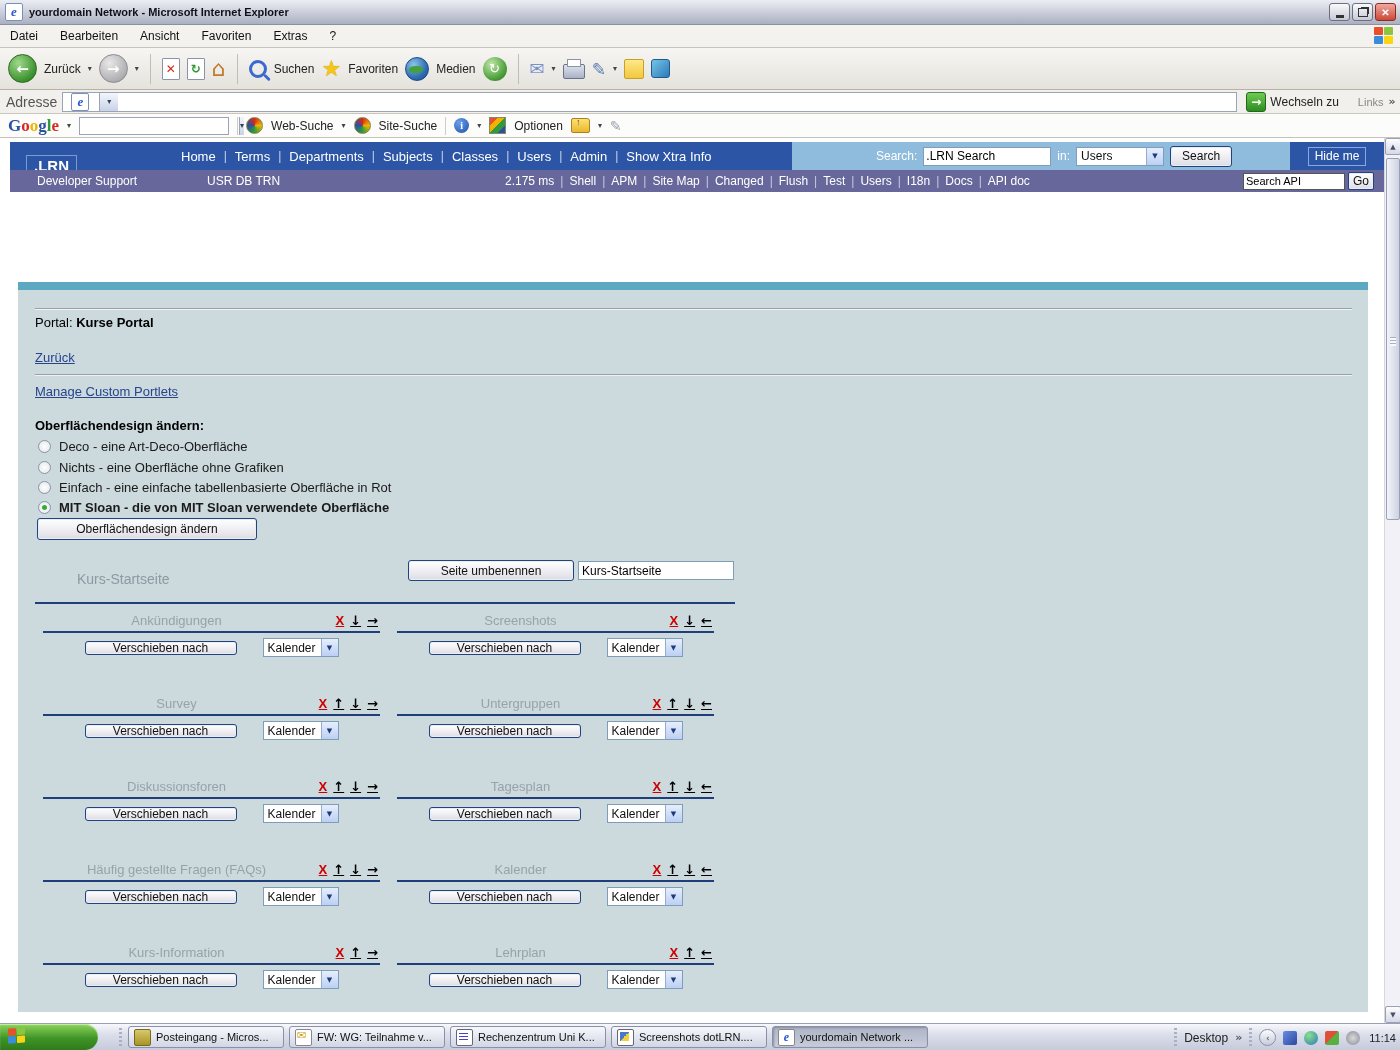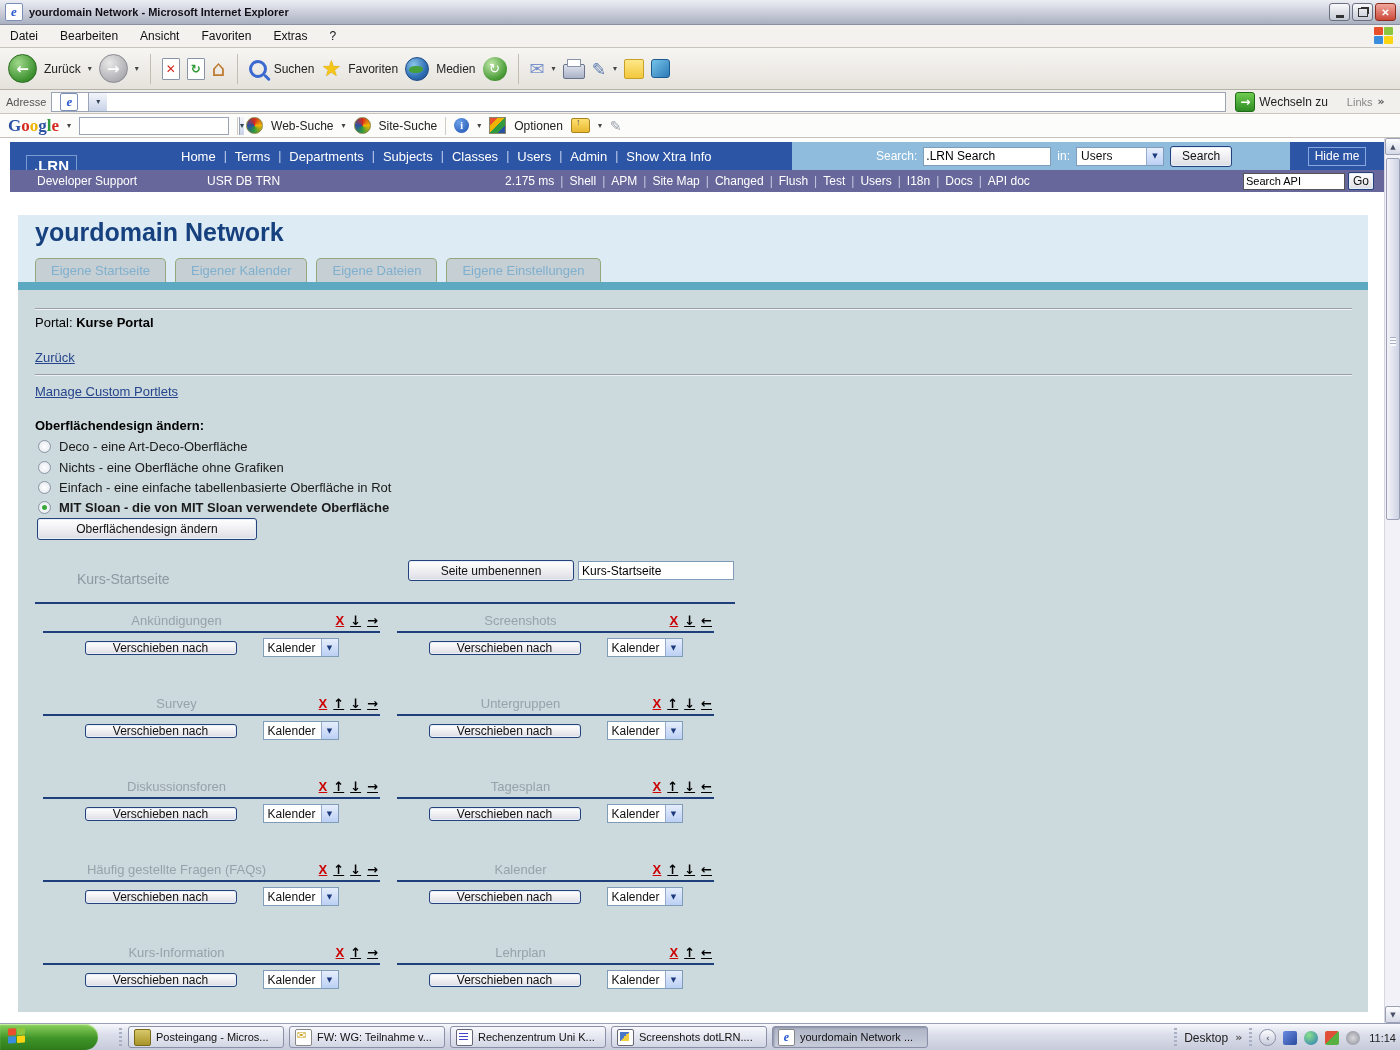--- a/index.html
+++ b/index.html
@@ -43,21 +43,21 @@
   .hist{width:24px;height:24px;border-radius:50%;background:radial-gradient(circle at 35% 30%,#bfe6a8,#4c9e3a 65%,#336e26);color:#fff;display:flex;align-items:center;justify-content:center;font-size:13px;}
   .mailic{font-size:18px;color:#7a93cc;line-height:18px;}
   .printer{position:relative;width:20px;height:13px;background:linear-gradient(#dfe3ee,#aab2c6);border:1px solid #6a7288;border-radius:2px;margin-top:6px;}
   .printer::before{content:"";position:absolute;left:3px;top:-6px;width:12px;height:6px;background:#fff;border:1px solid #8a94a8;}
   .editic{font-size:17px;color:#5a7ab0;}
   .noteic{width:18px;height:18px;background:linear-gradient(#ffe88a,#f2c83c);border:1px solid #c8a028;border-radius:2px;}
   .msgic{width:17px;height:17px;border-radius:3px;background:linear-gradient(135deg,#74c4e8,#2e7ab8);border:1px solid #1e5a90;}
 
   
   .addrbar{position:absolute;left:0;top:90px;width:1400px;height:24px;background:#f1f0ec;border-bottom:1px solid #c9c5bc;box-sizing:border-box;display:flex;align-items:center;padding-left:6px;gap:5px;}
-  .addrlabel{font-size:11px;color:#555;}
+  .addrlabel{font-size:14px;color:#555;}
   .addrfield{display:flex;align-items:center;flex:0 0 1175px;height:20px;background:#fff;border:1px solid #9aa4b4;box-sizing:border-box;padding-left:3px;gap:4px;}
   .addrfield input{border:none;outline:none;flex:1;font-size:12px;font-family:"Liberation Sans",sans-serif;color:#111;background:transparent;}
   .addr-dd{width:18px;height:18px;background:linear-gradient(#f4f6fb,#c8d2e8);border-left:1px solid #9aa4b4;display:flex;align-items:center;justify-content:center;font-size:8px;color:#345;}
   .gobtn{display:flex;align-items:center;gap:4px;font-size:12px;color:#222;padding:1px 4px;}
   .goarrow{width:18px;height:18px;border-radius:3px;background:linear-gradient(#6fcc50,#2e8c22);border:1px solid #1f6a18;color:#fff;font-weight:bold;display:flex;align-items:center;justify-content:center;font-size:12px;}
   .linkslbl{font-size:11px;color:#888;margin-left:10px;}
   .chev{font-size:11px;color:#555;font-weight:bold;}
 
   
   .googlebar{position:absolute;left:0;top:114px;width:1400px;height:24px;background:#fcfcfb;border-bottom:1px solid #c6c2ba;box-sizing:border-box;display:flex;align-items:center;padding-left:8px;gap:8px;}
@@ -342,29 +342,20 @@
           <span class="sep">|</span>
         <span>API doc</span>
       </span>
       <span class="dev-search">
         <input class="dev-input" value="Search API" style="">
         <span class="xp-btn dev-go">Go</span>
       </span>
     </div>
 
 
-    <div class="band">
-      <div class="pagetitle">yourdomain Network</div>
-      <div class="tabs">
-        <span class="tab">Eigene Startseite</span>
-        <span class="tab">Eigener Kalender</span>
-        <span class="tab">Eigene Dateien</span>
-        <span class="tab">Eigene Einstellungen</span>
-      </div>
-    </div>
     <div class="tealbar"></div>
 
     <div class="content">
       <div class="hrline" style="top:18px;"></div>
 
       <div class="ctext" style="position:absolute;left:17px;top:25px;">
         <span>Portal:</span>
         <span class="bold">Kurse Portal</span>
       </div>
 

